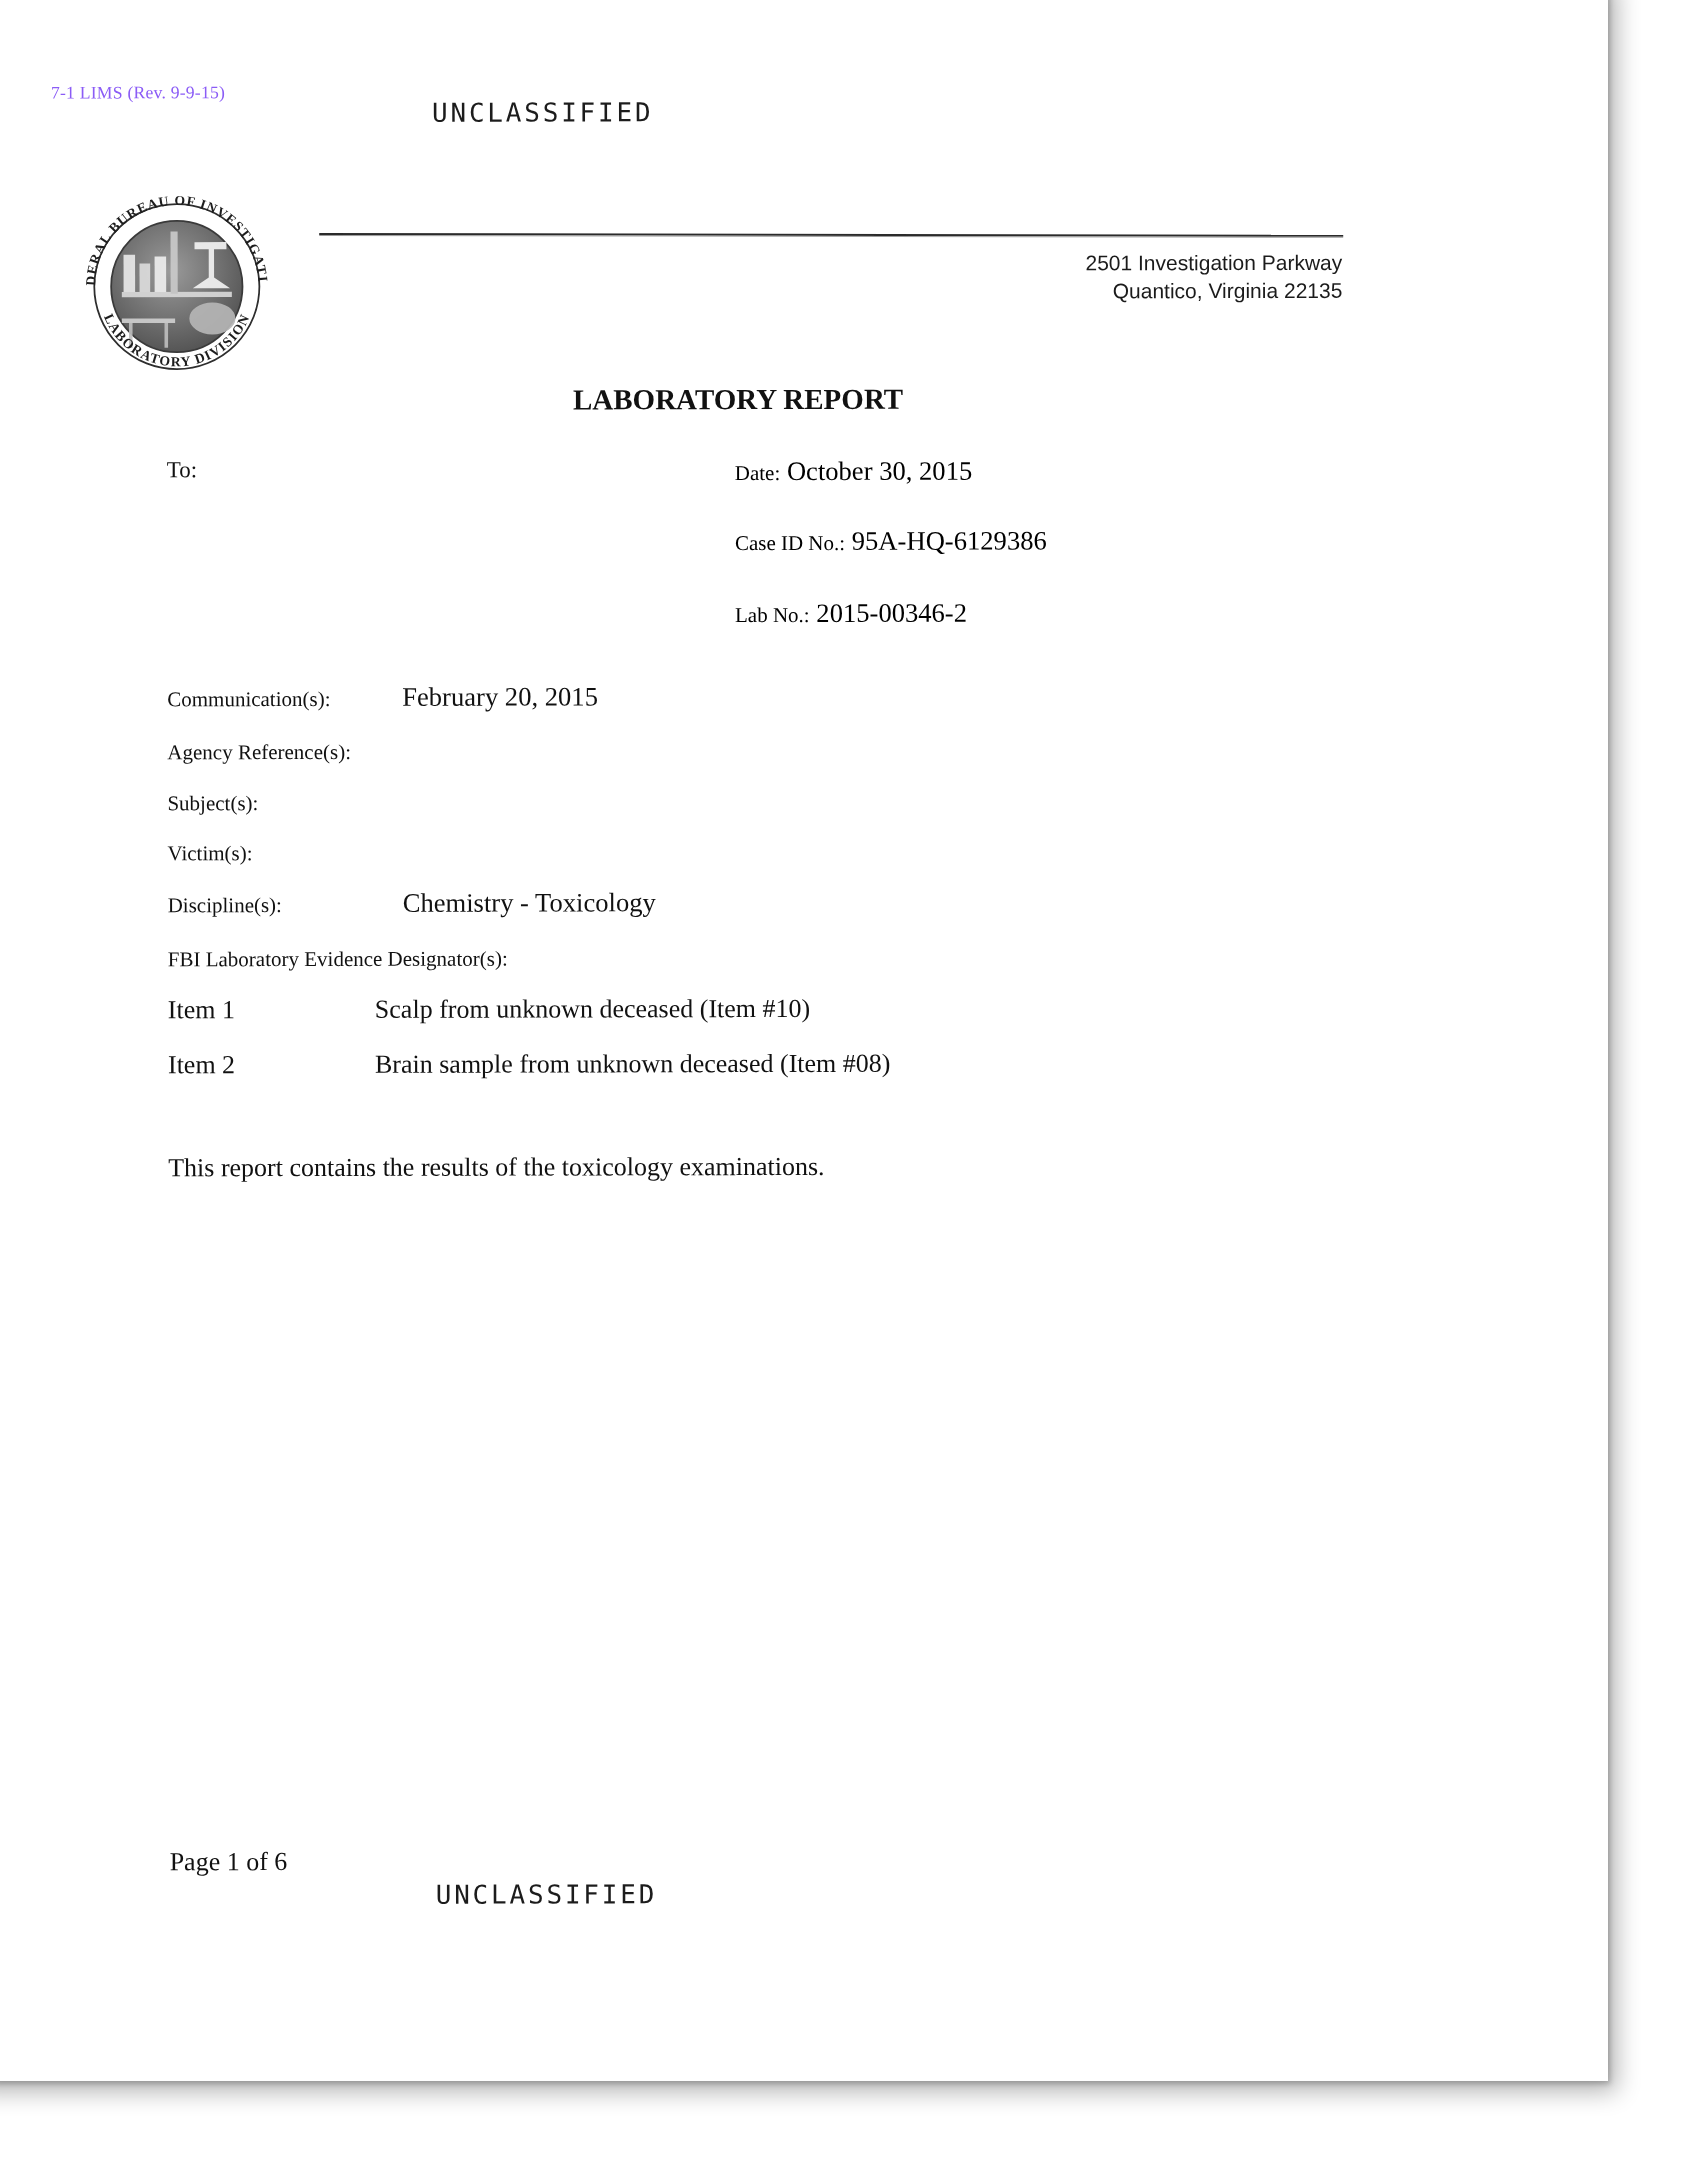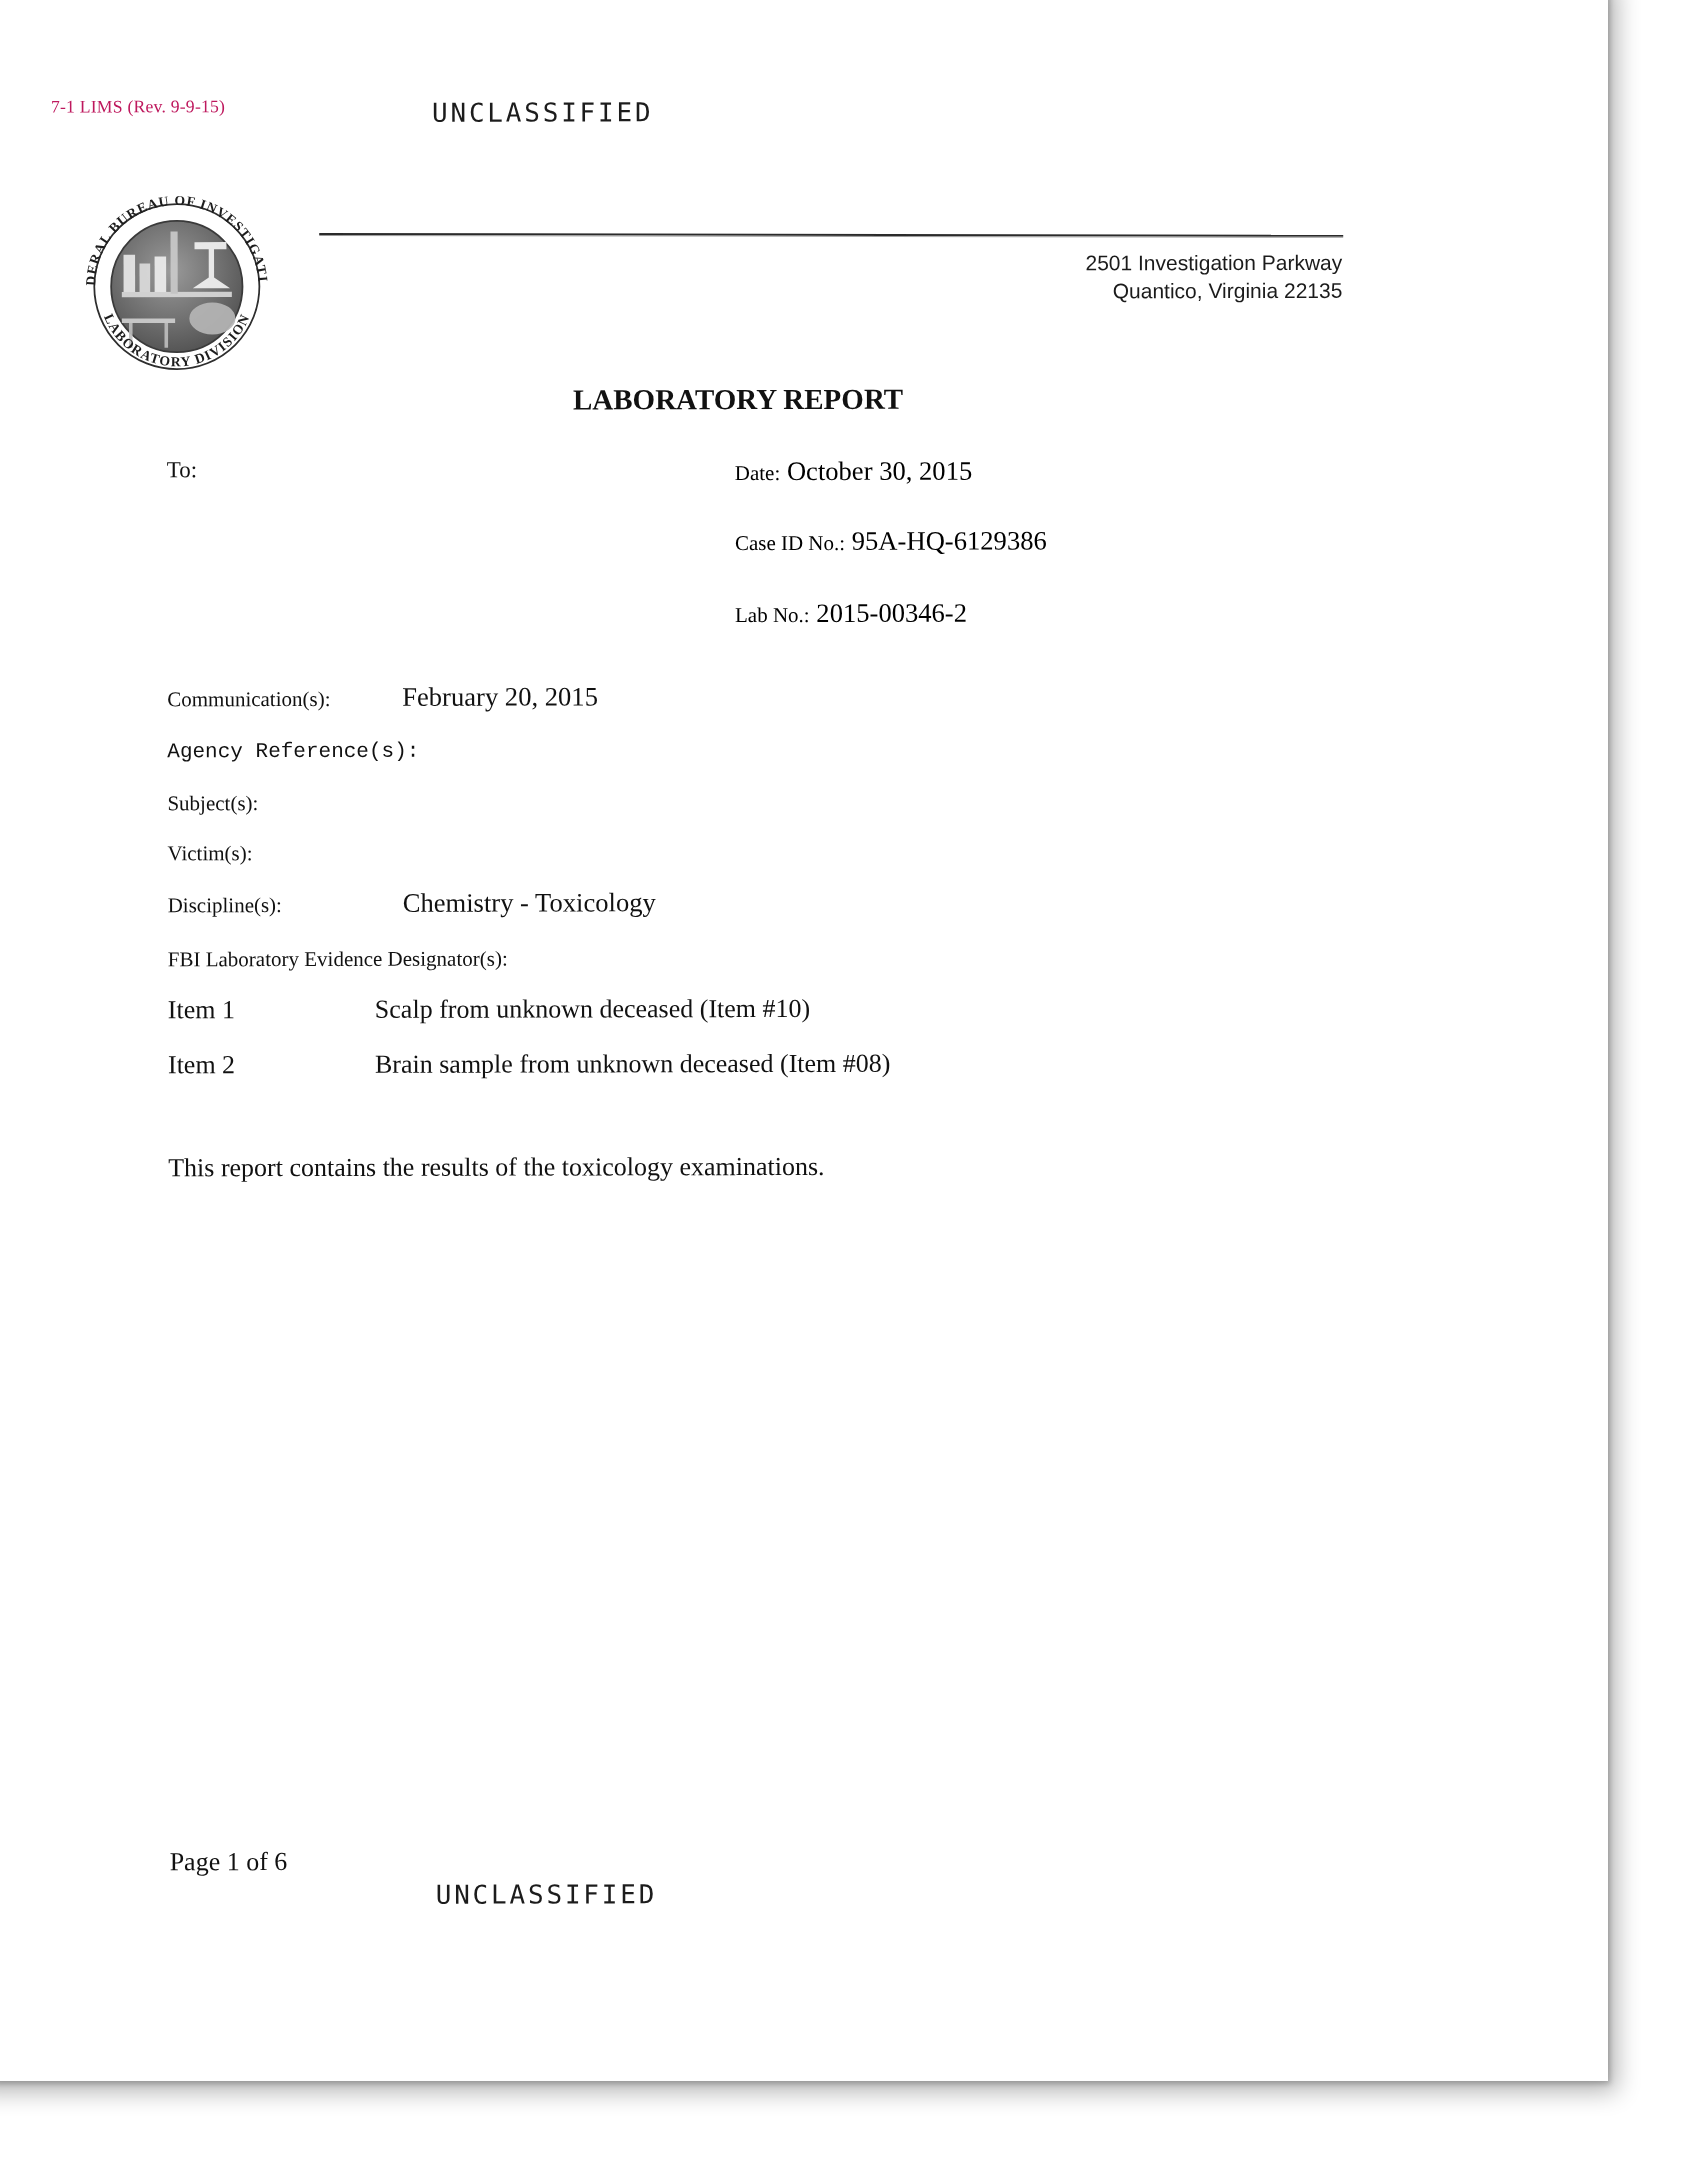--- a/index.html
+++ b/index.html
@@ -35,22 +35,21 @@
     transform-origin: 50% 30%;
   }
 
   .t { position: absolute; color: #111111; white-space: nowrap; }
 
   
   #form-number {
     left: 87px; top: 108px;
     font-size: 17.7px;
     letter-spacing: 0.2px;
-    color: #be185d;
-    margin-top: 14px;
+    color: #8b5cf6;
   }
 
   
   .classification {
     font-family: "DejaVu Sans Mono", "Liberation Mono", monospace;
     font-size: 26px;
     letter-spacing: 2.8px;
     color: #1c1c1c;
   }
   #classification-top { left: 468px; top: 124px; }
@@ -124,21 +123,21 @@
   .field-row { position: absolute; left: 202px; }
   .field-label { font-size: 21px; color: #111111; }
   .field-value {
     position: absolute;
     left: 235px; top: -5.3px;
     font-size: 26.6px;
     color: #111111;
     white-space: nowrap;
   }
   #field-communications { top: 713px; }
-  #field-agency-reference { top: 766px; font-family: Liberation Mono, monospace; }
+  #field-agency-reference { top: 766px; }
   #field-subjects { top: 817px; }
   #field-victims { top: 867px; }
   #field-disciplines { top: 919px; }
   #field-evidence-designators { top: 973px; }
 
   
   .item-row { position: absolute; left: 202px; font-size: 26px; color: #111111; }
   .item-desc { position: absolute; left: 207px; top: 0; white-space: nowrap; }
   #item-row-1 { top: 1021px; }
   #item-row-2 { top: 1076px; }

